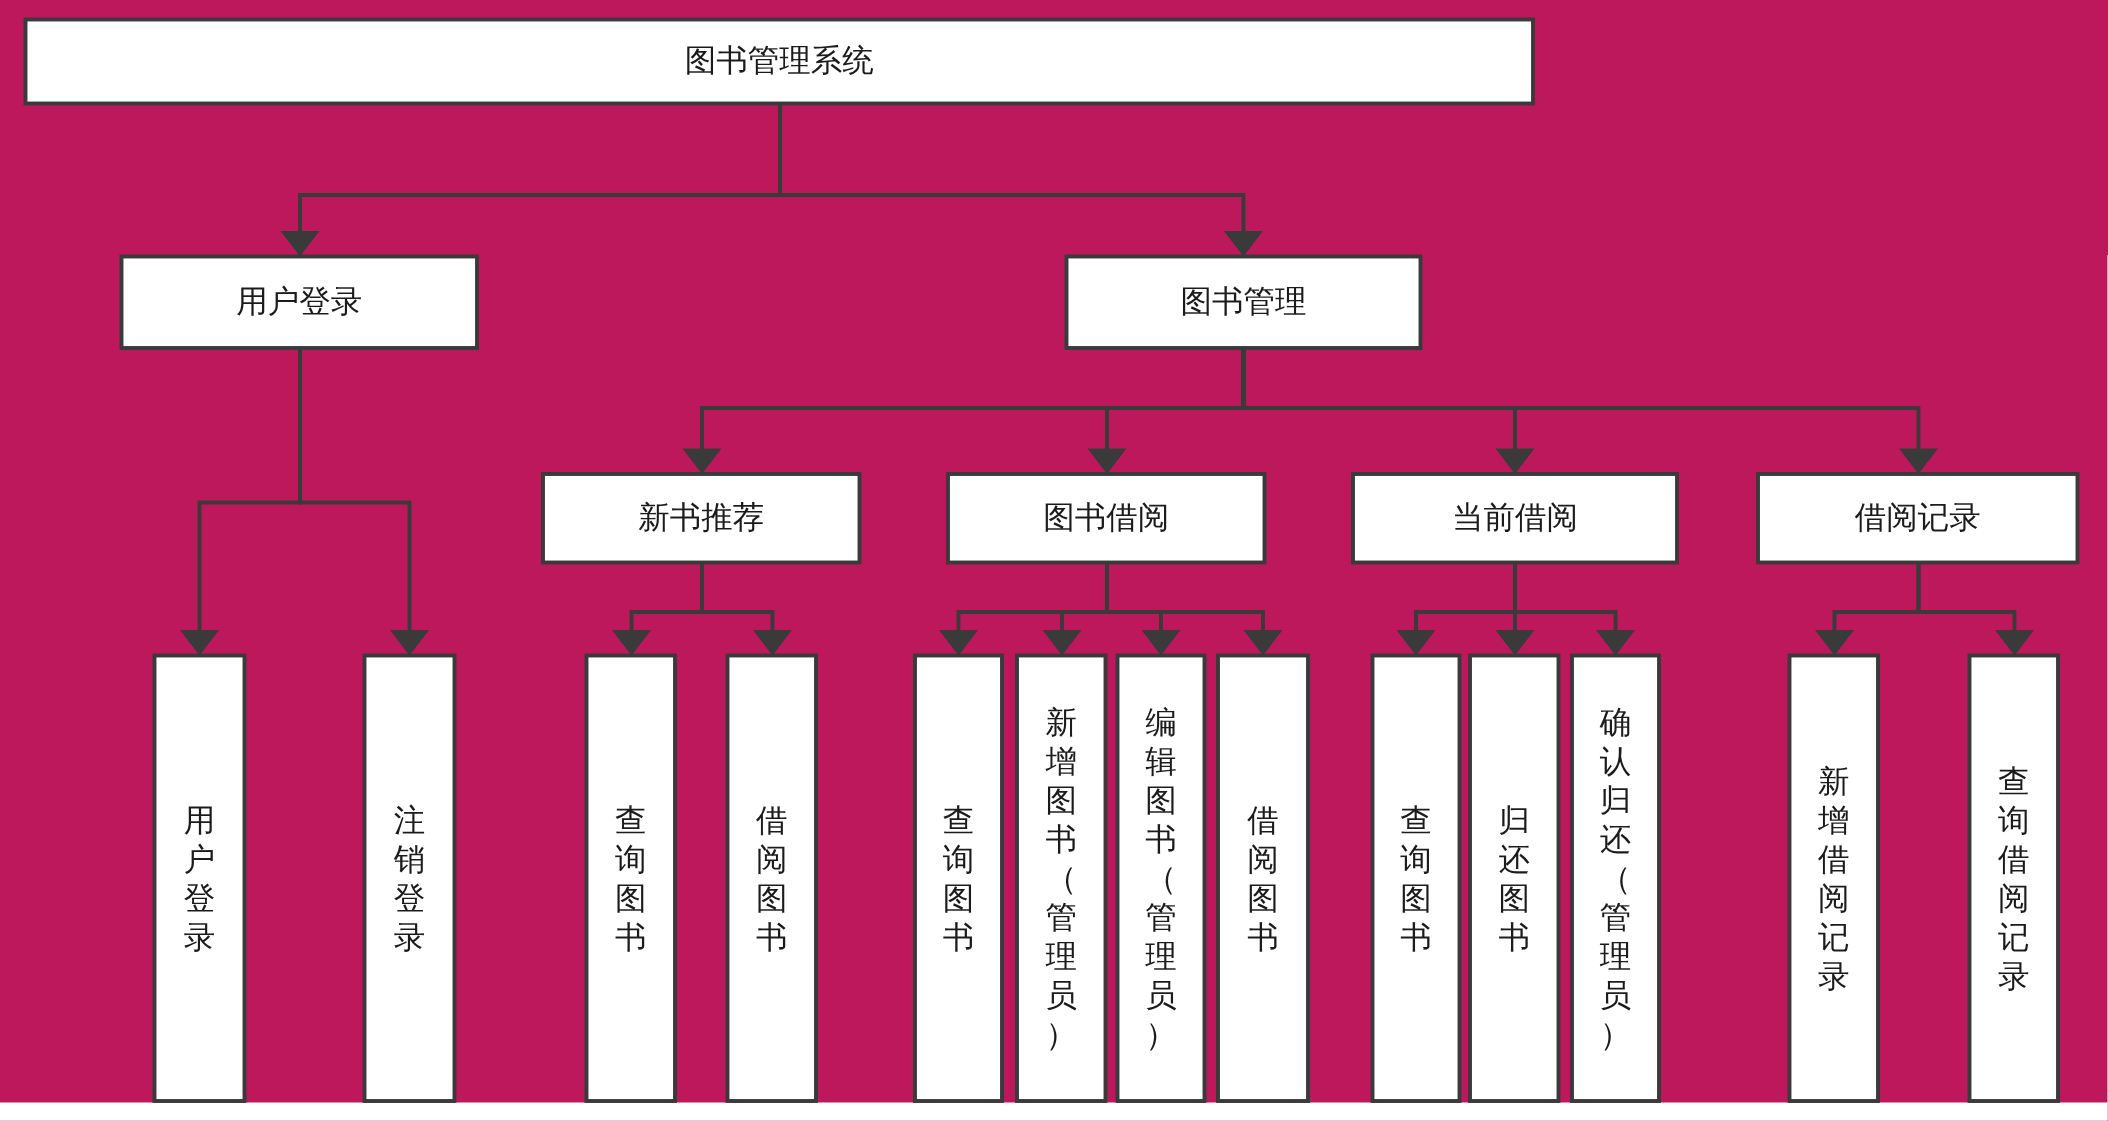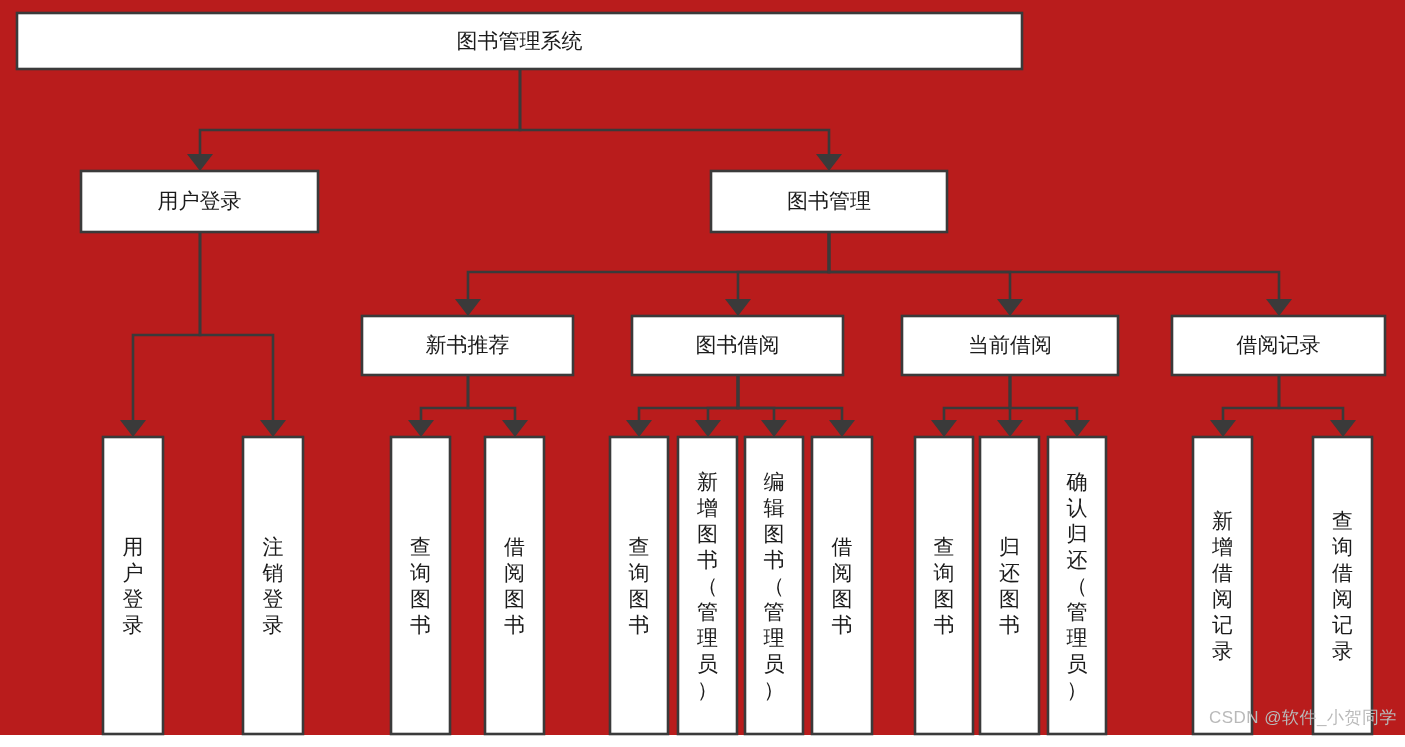--- a/index.html
+++ b/index.html
@@ -11,21 +11,21 @@
   body {
     width: 1405px;
     height: 747px;
     font-family: "Liberation Sans", "DejaVu Sans", sans-serif;
     overflow: hidden;
   }
   #diagram-root {
     position: relative;
     width: 1405px;
     height: 735px;
-    background: #b91c1c;
+    background: #be185d;
   }
   svg.diagram-canvas {
     position: absolute;
     left: 0;
     top: 0;
     width: 1405px;
     height: 747px;
     display: block;
   }
   .node-box {
@@ -227,14 +227,13 @@
         <g>
           <rect x="1193" y="437" width="59" height="297" class="node-box"></rect>
           <text x="1222.5" y="527.78" class="node-label-v"><tspan x="1222.5" dy="0">新</tspan><tspan x="1222.5" dy="26">增</tspan><tspan x="1222.5" dy="26">借</tspan><tspan x="1222.5" dy="26">阅</tspan><tspan x="1222.5" dy="26">记</tspan><tspan x="1222.5" dy="26">录</tspan></text>
         </g>
         <g>
           <rect x="1313" y="437" width="59" height="297" class="node-box"></rect>
           <text x="1342.5" y="527.78" class="node-label-v"><tspan x="1342.5" dy="0">查</tspan><tspan x="1342.5" dy="26">询</tspan><tspan x="1342.5" dy="26">借</tspan><tspan x="1342.5" dy="26">阅</tspan><tspan x="1342.5" dy="26">记</tspan><tspan x="1342.5" dy="26">录</tspan></text>
         </g>
       </g>
   </svg>
-  <div class="watermark-text">CSDN @软件_小贺同学</div>
 </div>
 
 </body></html>

